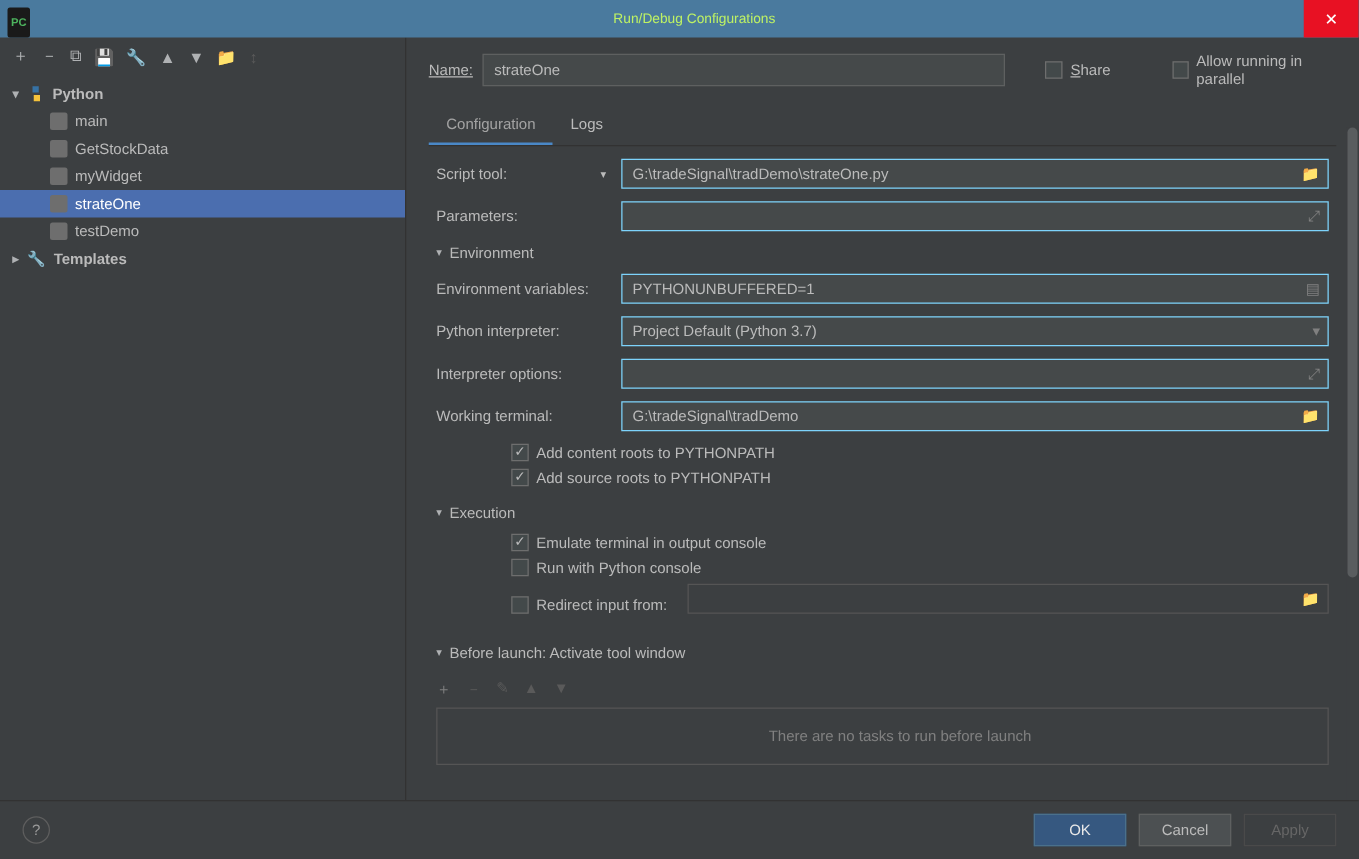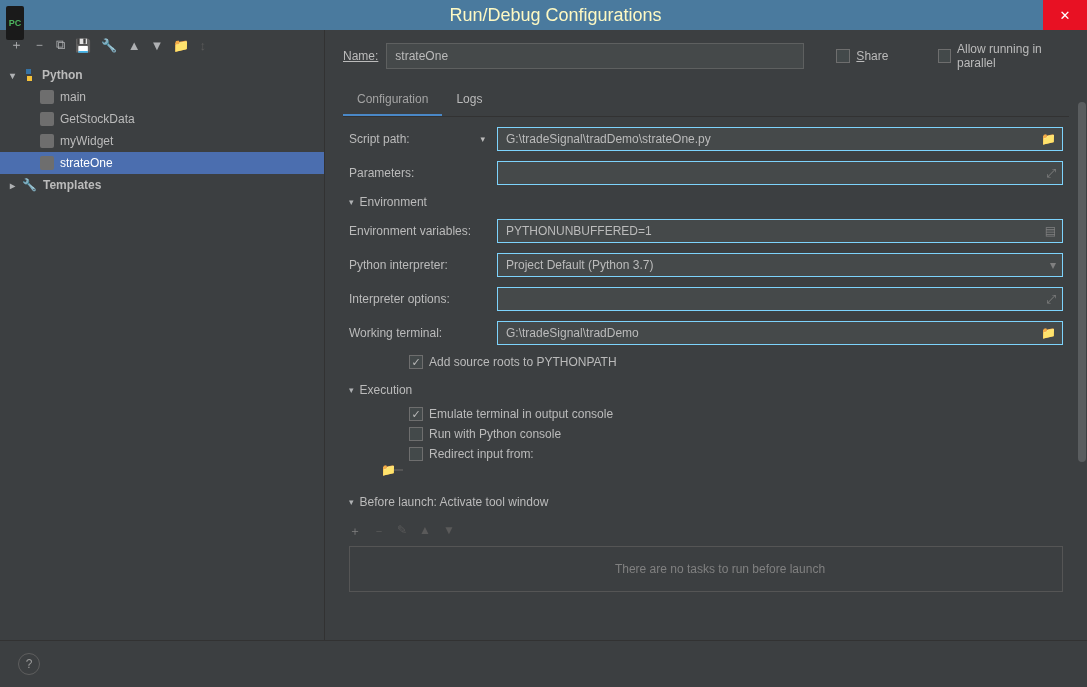--- a/index.html
+++ b/index.html
@@ -1,20 +1,20 @@
 <!DOCTYPE html>
 <html><head>
 <meta charset="utf-8">
 <style>
 * { box-sizing: border-box; margin: 0; padding: 0; font-family: "Segoe UI", sans-serif; font-size: 12px; }
 body { background: #3c3f41; color: #bbbbbb; width: 1087px; height: 687px; overflow: hidden; }
 
 .titlebar { height: 30px; background: #4a7a9e; display: flex; align-items: center; justify-content: center; position: relative; }
-.titlebar-icon { position: absolute; left: 6px; top: 6px; width: 18px; height: 34px; background: #1a1a1a; display:flex; align-items:center; justify-content:center; color:#4db35e; font-size:9px; font-weight:bold; border-radius:2px;}
-.titlebar-title { color: #fef9c3; font-size: 18px; margin-left: 24px; }
+.titlebar-icon { position: absolute; left: 6px; top: 6px; width: 18px; height: 24px; background: #1a1a1a; display:flex; align-items:center; justify-content:center; color:#4db35e; font-size:9px; font-weight:bold; border-radius:2px;}
+.titlebar-title { color: #bef264; font-size: 11px; margin-left: 24px; }
 .close-btn { position: absolute; right: 0; top: 0; width: 44px; height: 30px; background: #e81123; color: #fff; display: flex; align-items: center; justify-content: center; font-size: 13px; cursor: pointer; }
 
 .content { display: flex; height: 610px; }
 
 .sidebar { width: 325px; border-right: 1px solid #323232; display: flex; flex-direction: column; }
 .toolbar { height: 30px; display: flex; align-items: center; padding: 0 10px; gap: 10px; color: #afb1b3; }
 .toolbar .tb { cursor: pointer; font-size: 13px; color: #afb1b3; }
 
 .tree { flex: 1; padding-top: 4px; }
 .tree-row { height: 22px; display: flex; align-items: center; padding-left: 10px; color: #bbb; cursor: pointer; }
@@ -112,20 +112,24 @@
           <span>GetStockData</span>
         </div>
       <div class="tree-row tree-child">
           <span class="fi"></span>
           <span>myWidget</span>
         </div>
       <div class="tree-row tree-child selected">
           <span class="fi"></span>
           <span>strateOne</span>
         </div>
+      <div class="tree-row tree-child">
+          <span class="fi"></span>
+          <span>testDemo</span>
+        </div>
       <div class="tree-row bold tmpl-row">
         <span class="arrow">▸</span>
         <span class="wrench">🔧</span>
         <span>Templates</span>
       </div>
     </div>
   </div>
 
   <div class="main">
     <div class="name-row">
@@ -144,21 +148,21 @@
     </div>
 
     <div class="tabs">
       <div class="tab active">Configuration</div>
       <div class="tab">Logs</div>
     </div>
 
     <div class="form-area">
       <div class="form-row">
         <div class="form-label dd">
-            <span>Script path:</span>
+            <span>Script tool:</span>
             <span style="font-size:9px;">▾</span>
           </div>
         <div class="form-field">
             <span>G:\tradeSignal\tradDemo\strateOne.py</span>
             <span class="field-icon">📁</span>
           </div>
       </div>
       <div class="form-row">
         <div class="form-label">Parameters:</div>
         <div class="form-field">
@@ -197,20 +201,26 @@
         <div class="form-label">Working terminal:</div>
         <div class="form-field">
             <span>G:\tradeSignal\tradDemo</span>
             <span class="field-icon">📁</span>
           </div>
       </div>
 
       <div class="chk-row">
           <label class="chk">
             <span class="chk-box checked"></span>
+            <span>Add content roots to PYTHONPATH</span>
+          </label>
+        </div>
+      <div class="chk-row">
+          <label class="chk">
+            <span class="chk-box checked"></span>
             <span>Add source roots to PYTHONPATH</span>
           </label>
         </div>
 
       <div class="section-head" style="margin-top:14px;">
           <span class="tri">▾</span>
           <span>Execution</span>
         </div>
 
       <div class="chk-row">
@@ -218,21 +228,21 @@
             <span class="chk-box checked"></span>
             <span>Emulate terminal in output console</span>
           </label>
         </div>
       <div class="chk-row">
           <label class="chk">
             <span class="chk-box"></span>
             <span>Run with Python console</span>
           </label>
         </div>
-      <div class="chk-row" style="align-items:flex-start;flex-direction:column;">
+      <div class="chk-row" style="align-items:flex-end;">
         <label class="chk">
             <span class="chk-box"></span>
             <span>Redirect input from:</span>
           </label>
         <div class="form-field disabled" style="margin-left:8px; flex:1;">
             <span></span>
             <span class="field-icon">📁</span>
           </div>
       </div>
 
@@ -255,13 +265,18 @@
     </div>
 
     <div class="scrollbar-track">
         <div class="scrollbar-thumb"></div>
       </div>
   </div>
 </div>
 
 <div class="footer">
   <div class="help-btn">?</div>
+  <div class="footer-btns">
+    <div class="btn primary">OK</div>
+    <div class="btn">Cancel</div>
+    <div class="btn disabled">Apply</div>
+  </div>
 </div>
 
 </body></html>

